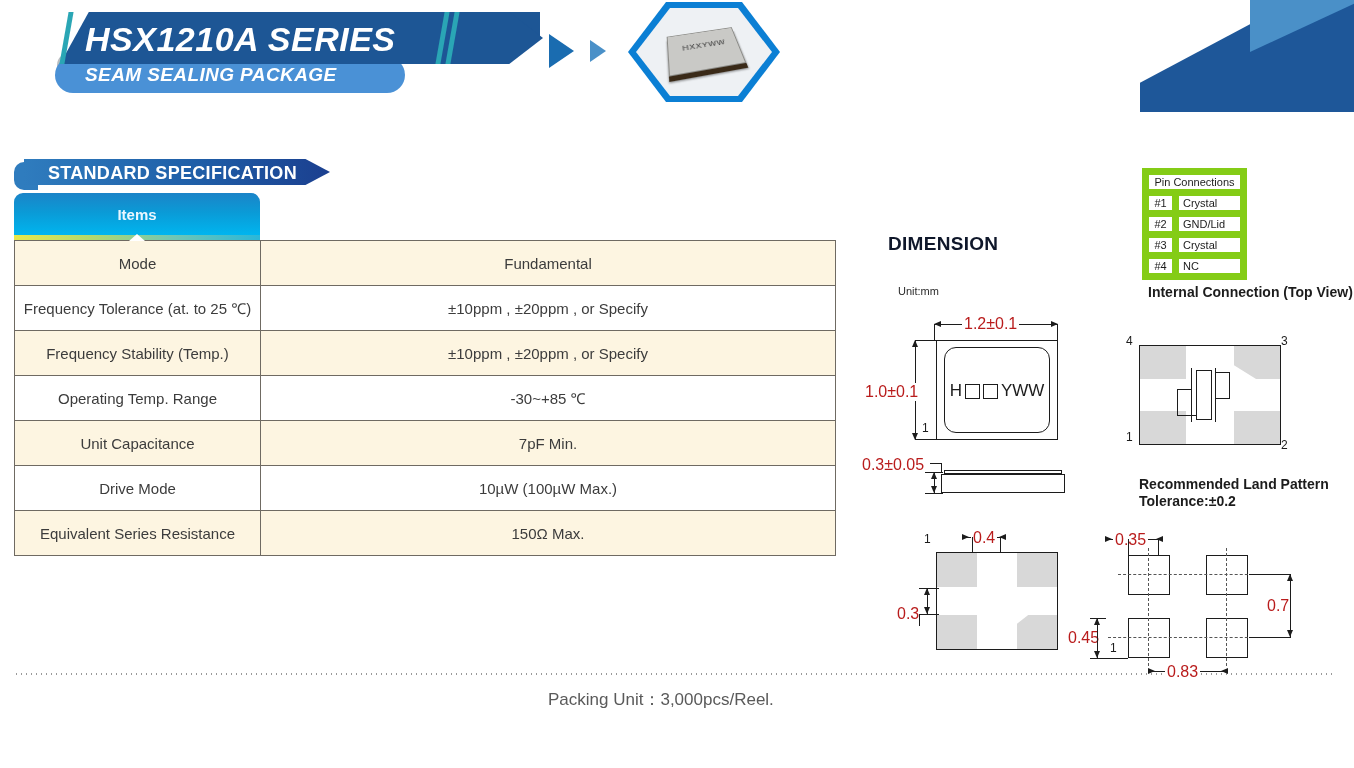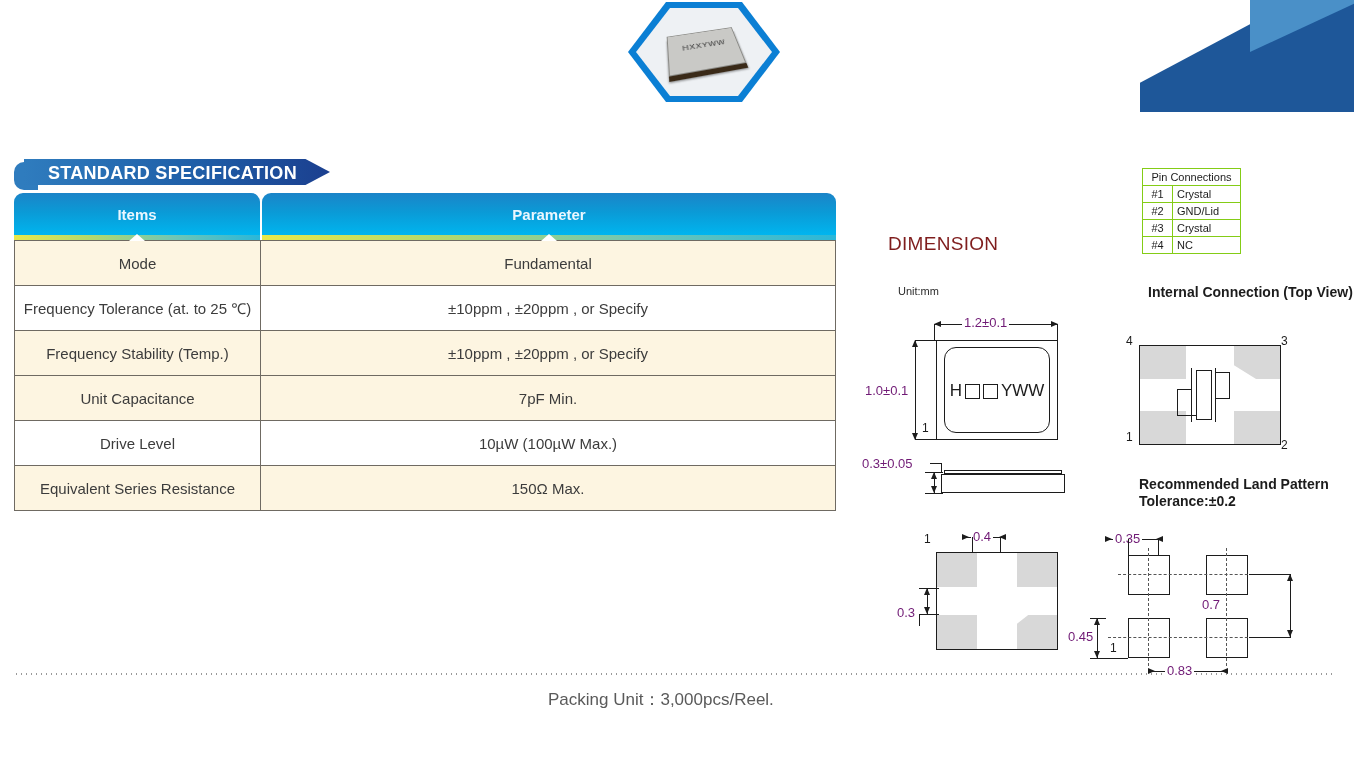--- a/index.html
+++ b/index.html
@@ -168,56 +168,69 @@
   .dotted {
     position:absolute; left:14px; top:673px; width:1322px; height:2px;
     background-image: radial-gradient(circle, #9a9a9a 0.8px, transparent 1px);
     background-size:5px 2px; background-repeat:repeat-x;
   }
   .packing {
     position:absolute; left:548px; top:688px; font-size:17px; color:#5a5a5a; white-space:nowrap;
   }
 
   
-  .dim-title { position:absolute; left:888px; top:233px; font-size:19px; font-weight:normal; color:#7f1d1d; letter-spacing:0.3px; }
+  .dim-title { position:absolute; left:888px; top:233px; font-size:19px; font-weight:bold; color:#0f172a; letter-spacing:0.3px; }
   .unit-mm { position:absolute; left:898px; top:285px; font-size:11px; color:#2b2b2b; }
 
   
   .pin-table { position:absolute; left:1142px; top:168px; border-collapse:collapse; }
   .pin-table td, .pin-table th {
-    border:1px solid #84cc16; font-size:11px; color:#1c1c1c;
+    border:7px solid #84cc16; font-size:11px; color:#1c1c1c;
     font-weight:normal; padding:1px 4px; height:17px; background:#fff;
   }
   .pin-table th { text-align:center; }
   .pin-table td.pn { text-align:center; width:30px; }
   .pin-table td.pv { text-align:left; width:68px; }
 
   .sub-head { position:absolute; font-size:14px; font-weight:bold; color:#1c1c1c; white-space:nowrap; }
 
   .dline { position:absolute; background:#1c1c1c; }
-  .dtext { position:absolute; font-size:13px; color:#701a75; white-space:nowrap; }
+  .dtext { position:absolute; font-size:16px; color:#b91c1c; white-space:nowrap; }
   .pad { position:absolute; background:#d8d8d8; }
   .outline { position:absolute; border:1.5px solid #1c1c1c; background:#fff; }
   .arrow-l, .arrow-r, .arrow-u, .arrow-d { position:absolute; width:0; height:0; }
   .arrow-l { border-top:3.5px solid transparent; border-bottom:3.5px solid transparent; border-right:7px solid #1c1c1c; }
   .arrow-r { border-top:3.5px solid transparent; border-bottom:3.5px solid transparent; border-left:7px solid #1c1c1c; }
   .arrow-u { border-left:3.5px solid transparent; border-right:3.5px solid transparent; border-bottom:7px solid #1c1c1c; }
   .arrow-d { border-left:3.5px solid transparent; border-right:3.5px solid transparent; border-top:7px solid #1c1c1c; }
   .numlbl { position:absolute; font-size:12px; color:#1c1c1c; }
 </style>
 </head>
 <body>
 
 <div id="page">
 
   <div class="corner-wrap">
     <div class="corner-dark"></div>
     <div class="corner-light"></div>
   </div>
 
+  <div class="title-zone">
+    <div class="knob"></div>
+    <div class="sub-bar"></div>
+    <div class="main-bar"></div>
+    <div class="main-bar-arrow"></div>
+    <div class="stripe s1"></div>
+    <div class="stripe s2"></div>
+    <div class="stripe s3"></div>
+    <div class="main-title">HSX1210A SERIES</div>
+    <div class="sub-bar-text">SEAM SEALING PACKAGE</div>
+    <div class="tri tri-big"></div>
+    <div class="tri tri-small"></div>
+  </div>
 
   <div class="hex-outer"></div>
   <div class="hex-inner"></div>
   <div class="chip-base"></div>
   <div class="chip-body">
     <div class="chip-mark">HXXYWW</div>
   </div>
 
 
   <div class="sec-banner-cap"></div>
@@ -225,48 +238,46 @@
   <div class="sec-banner-text">STANDARD SPECIFICATION</div>
 
   <div class="spec-wrap">
     <div class="hdr-row">
       <div class="hdr-col-items">
         <div class="th">Items</div>
         <div class="th-underline">
           <div class="th-notch"></div>
         </div>
       </div>
-      <div class="hdr-col-param">
-        <div class="th">Parameter</div>
-        <div class="th-underline">
-          <div class="th-notch"></div>
-        </div>
-      </div>
     </div>
 
     <table class="spec">
       <tbody>
         <tr class="alt">
           <td class="c1">Mode</td>
           <td>Fundamental</td>
         </tr>
         <tr class="norm">
           <td class="c1">Frequency Tolerance (at. to 25 ℃)</td>
           <td>±10ppm , ±20ppm , or Specify</td>
         </tr>
         <tr class="alt">
           <td class="c1">Frequency Stability (Temp.)</td>
           <td>±10ppm , ±20ppm , or Specify</td>
         </tr>
+        <tr class="norm">
+          <td class="c1">Operating Temp. Range</td>
+          <td>-30~+85 ℃</td>
+        </tr>
         <tr class="alt">
           <td class="c1">Unit Capacitance</td>
           <td>7pF Min.</td>
         </tr>
         <tr class="norm">
-          <td class="c1">Drive Level</td>
+          <td class="c1">Drive Mode</td>
           <td>10µW (100µW Max.)</td>
         </tr>
         <tr class="alt">
           <td class="c1">Equivalent Series Resistance</td>
           <td>150Ω Max.</td>
         </tr>
       </tbody>
     </table>
   </div>
 
@@ -393,21 +404,21 @@
   <div class="outline" style="left:1128px; top:555px; width:42px; height:40px;"></div>
   <div class="outline" style="left:1206px; top:555px; width:42px; height:40px;"></div>
   <div class="outline" style="left:1128px; top:618px; width:42px; height:40px;"></div>
   <div class="outline" style="left:1206px; top:618px; width:42px; height:40px;"></div>
 
   <div style="position:absolute; left:1118px; top:574px; width:140px; height:0; border-top:1px dashed #555;"></div>
   <div style="position:absolute; left:1108px; top:637px; width:150px; height:0; border-top:1px dashed #555;"></div>
   <div style="position:absolute; left:1148px; top:548px; width:0; height:118px; border-left:1px dashed #555;"></div>
   <div style="position:absolute; left:1226px; top:548px; width:0; height:118px; border-left:1px dashed #555;"></div>
 
-  <div class="dtext" style="left:1202px; top:597px;">0.7</div>
+  <div class="dtext" style="left:1267px; top:597px;">0.7</div>
   <div class="dline" style="left:1290px; top:574px; width:1.3px; height:63px;"></div>
   <div class="arrow-u" style="left:1287px; top:574px;"></div>
   <div class="arrow-d" style="left:1287px; top:630px;"></div>
   <div class="dline" style="left:1249px; top:574px; width:42px; height:1.3px;"></div>
   <div class="dline" style="left:1249px; top:637px; width:42px; height:1.3px;"></div>
 
   <div class="dtext" style="left:1068px; top:629px;">0.45</div>
   <div class="dline" style="left:1097px; top:618px; width:1.3px; height:40px;"></div>
   <div class="arrow-u" style="left:1094px; top:618px;"></div>
   <div class="arrow-d" style="left:1094px; top:651px;"></div>

